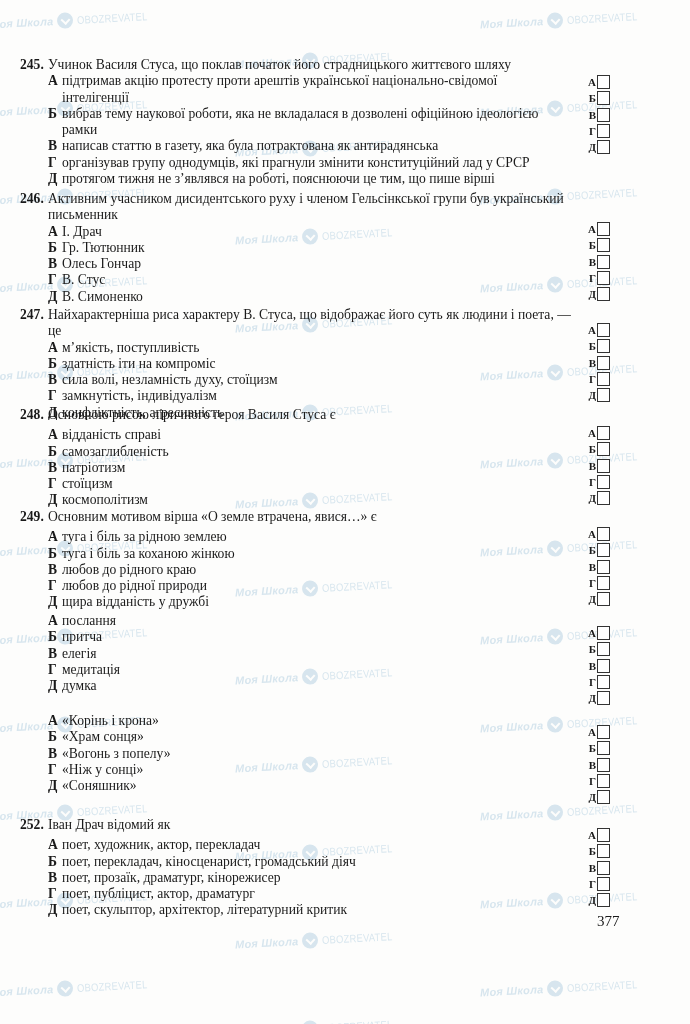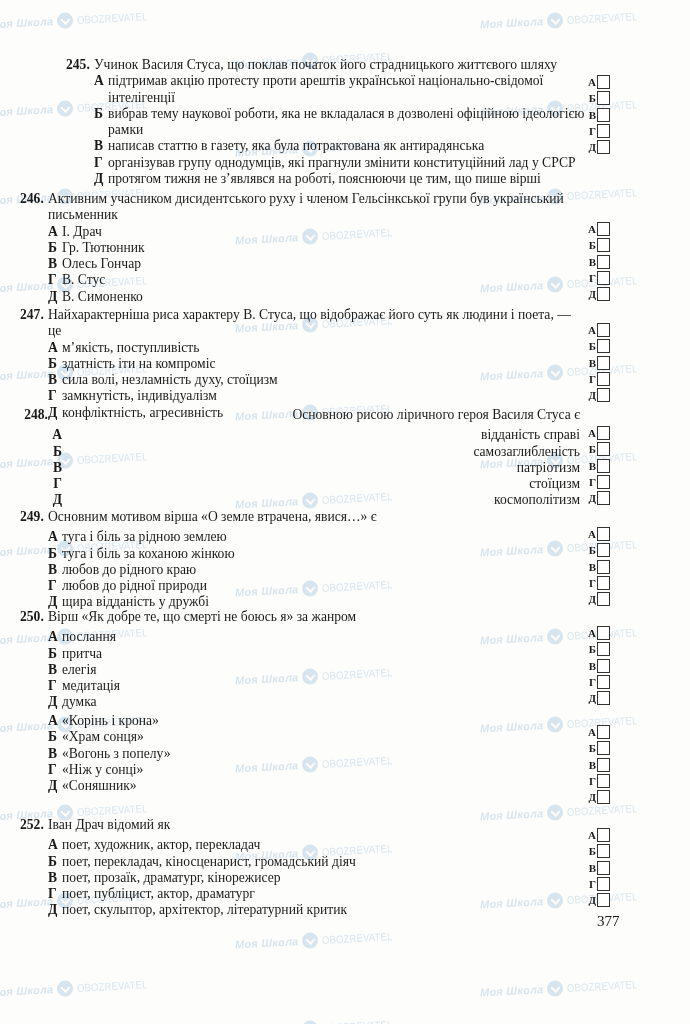--- a/index.html
+++ b/index.html
@@ -232,21 +232,21 @@
     </div>
     <div class="wm" style="left: 480px; top: 980px;">
       <span class="brand">Моя Школа</span>
       <span class="logo"></span>
       <span class="name">OBOZREVATEL</span>
     </div>
   </div>
 
 <div class="content">
 
-  <div class="q" style="top:57px;margin-left:46px;">
+  <div class="q" style="top:57px;">
     <div class="q-head">
       <span class="q-num">245.</span>
       <span class="q-text">Учинок Василя Стуса, що поклав початок його страдницького життєвого шляху</span>
     </div>
     <div class="opts">
       <div class="opt">
           <span class="opt-letter">А</span>
           <span class="opt-text" style="max-width:470px">підтримав акцію протесту проти арештів української національно-свідомої інтелігенції</span>
         </div>
       <div class="opt">
@@ -385,21 +385,21 @@
     <div class="box-row">
         <span class="box-label">Г</span>
         <span class="box"></span>
       </div>
     <div class="box-row">
         <span class="box-label">Д</span>
         <span class="box"></span>
       </div>
   </div>
 
-  <div class="q" style="top:407px;text-align:right;">
+  <div class="q" style="top:407px;">
     <div class="q-head">
       <span class="q-num">248.</span>
       <span class="q-text">Основною рисою ліричного героя Василя Стуса є</span>
     </div>
     <div class="opts" style="margin-top:4px;">
       <div class="opt">
           <span class="opt-letter">А</span>
           <span class="opt-text">відданість справі</span>
         </div>
       <div class="opt">
@@ -488,24 +488,20 @@
         <span class="box-label">Г</span>
         <span class="box"></span>
       </div>
     <div class="box-row">
         <span class="box-label">Д</span>
         <span class="box"></span>
       </div>
   </div>
 
   <div class="q" style="top:609px;">
-    <div class="q-head">
-      <span class="q-num">250.</span>
-      <span class="q-text">Вірш «Як добре те, що смерті не боюсь я» за жанром</span>
-    </div>
     <div class="opts" style="margin-top:4px;">
       <div class="opt">
           <span class="opt-letter">А</span>
           <span class="opt-text">послання</span>
         </div>
       <div class="opt">
           <span class="opt-letter">Б</span>
           <span class="opt-text">притча</span>
         </div>
       <div class="opt">

